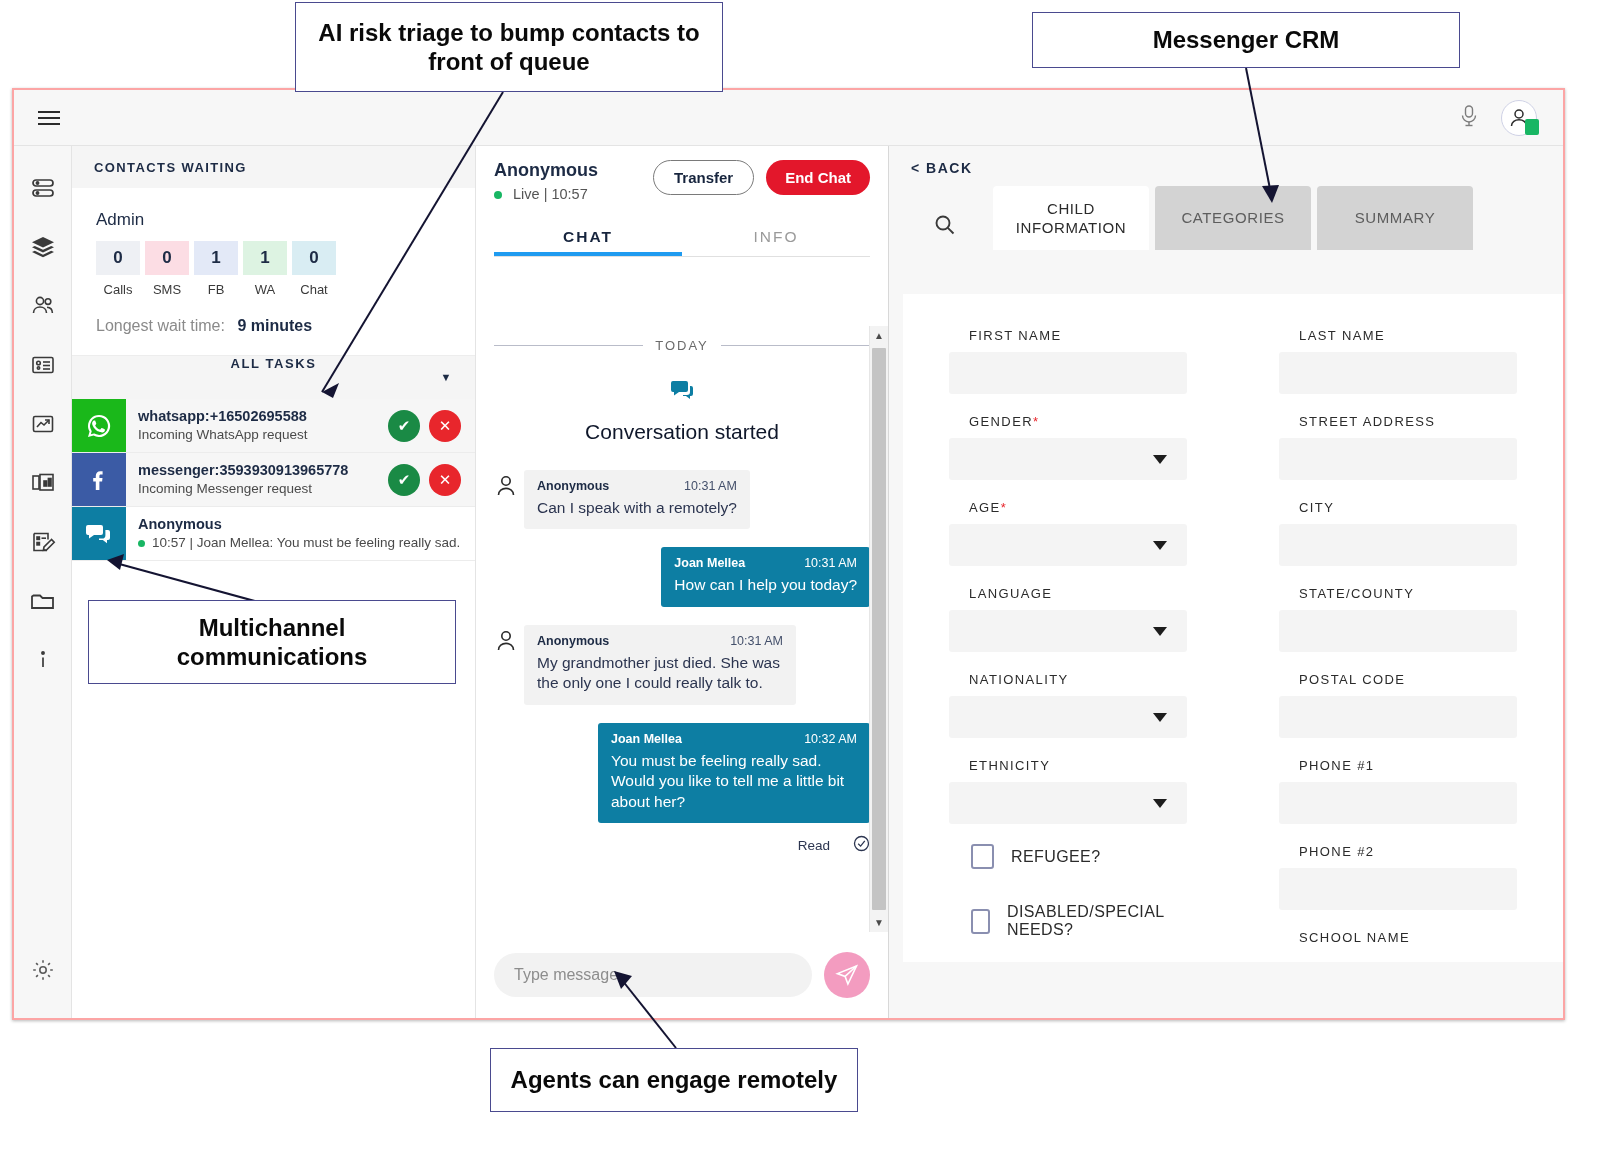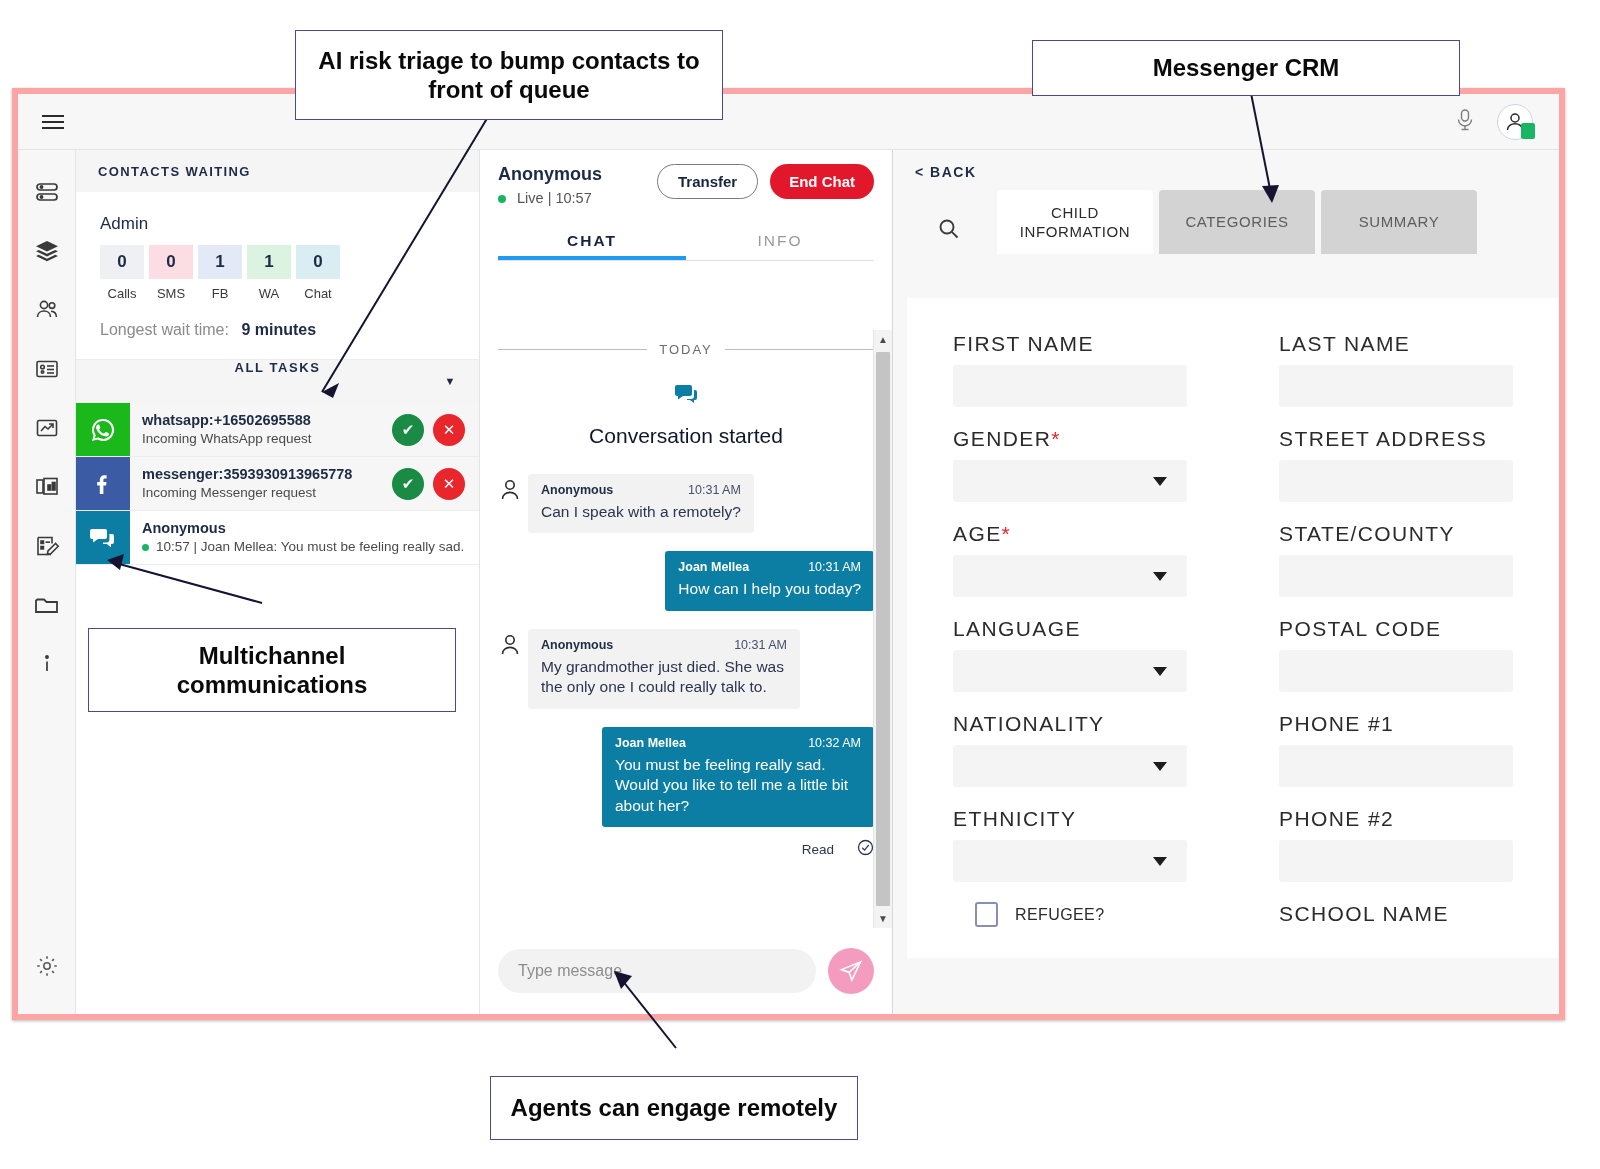--- a/index.html
+++ b/index.html
@@ -10,21 +10,21 @@
     overflow: hidden;
   }
   #root { position: relative; width: 1600px; height: 1169px; }
 
   
   .app-window {
     position: absolute;
     left: 12px; top: 88px;
     width: 1553px; height: 932px;
     background: #ffffff;
-    border: 6px solid #fca5a5;
+    border: 2px solid #fca5a5;
     box-shadow: 0 1px 3px rgba(0,0,0,.28);
     overflow: hidden;
   }
 
   
   .topbar {
     position: absolute; left: 0; top: 0;
     width: 100%; height: 56px;
     background: #f7f7f7;
     border-bottom: 1px solid #e4e4e4;
@@ -270,21 +270,21 @@
   .crm-tab.active { background: #ffffff; color: #2b2b2b; }
 
   .crm-form {
     position: absolute; left: 14px; right: 0; top: 148px; bottom: 56px;
     background: #ffffff; overflow: hidden;
     padding: 34px 46px 0 46px;
   }
   .grid2 { display: grid; grid-template-columns: 1fr 1fr; column-gap: 92px; }
   .fld { margin-bottom: 20px; }
   .fld .lab {
-    font-size: 21px; letter-spacing: 1.4px; color: #2b2b2b; margin-bottom: 9px;
+    font-size: 13px; letter-spacing: 1.4px; color: #2b2b2b; margin-bottom: 9px; margin-left: 20px;
   }
   .fld .lab .req { color: #e8262c; }
   .fld .box {
     height: 42px; background: #f4f4f4; border-radius: 3px;
     display: flex; align-items: center; justify-content: flex-end;
     padding-right: 20px; cursor: text;
   }
   .fld .box.sel { cursor: pointer; }
   .fld .box .caret {
     width: 0; height: 0;
@@ -304,21 +304,20 @@
 
   
   .callout {
     position: absolute; background: #ffffff;
     border: 1.6px solid #4a4a8f;
     display: flex; align-items: center; justify-content: center;
     text-align: center;
     font-size: 24px; font-weight: bold; color: #0a0a0a; line-height: 1.22;
     padding: 6px 14px;
     z-index: 40;
-    margin-top: 28px;
   }
   #callout-ai    { left: 295px;  top: 2px;    width: 428px; height: 90px; }
   #callout-crm   { left: 1032px; top: 12px;   width: 428px; height: 56px; }
   #callout-multi { left: 88px;   top: 600px;  width: 368px; height: 84px; }
   #callout-agent { left: 490px;  top: 1048px; width: 368px; height: 64px; }
 
   .anno-svg { position: absolute; left: 0; top: 0; width: 1600px; height: 1169px;
               pointer-events: none; z-index: 39; }
 </style>
 </head>
@@ -682,20 +681,24 @@
           <div id="crm-right">
               <div class="fld">
                 <div class="lab"><span>LAST NAME</span></div>
                 <div class="box"></div>
               </div>
               <div class="fld">
                 <div class="lab"><span>STREET ADDRESS</span></div>
                 <div class="box"></div>
               </div>
               <div class="fld">
+                <div class="lab"><span>CITY</span></div>
+                <div class="box"></div>
+              </div>
+              <div class="fld">
                 <div class="lab"><span>STATE/COUNTY</span></div>
                 <div class="box"></div>
               </div>
               <div class="fld">
                 <div class="lab"><span>POSTAL CODE</span></div>
                 <div class="box"></div>
               </div>
               <div class="fld">
                 <div class="lab"><span>PHONE #1</span></div>
                 <div class="box"></div>

